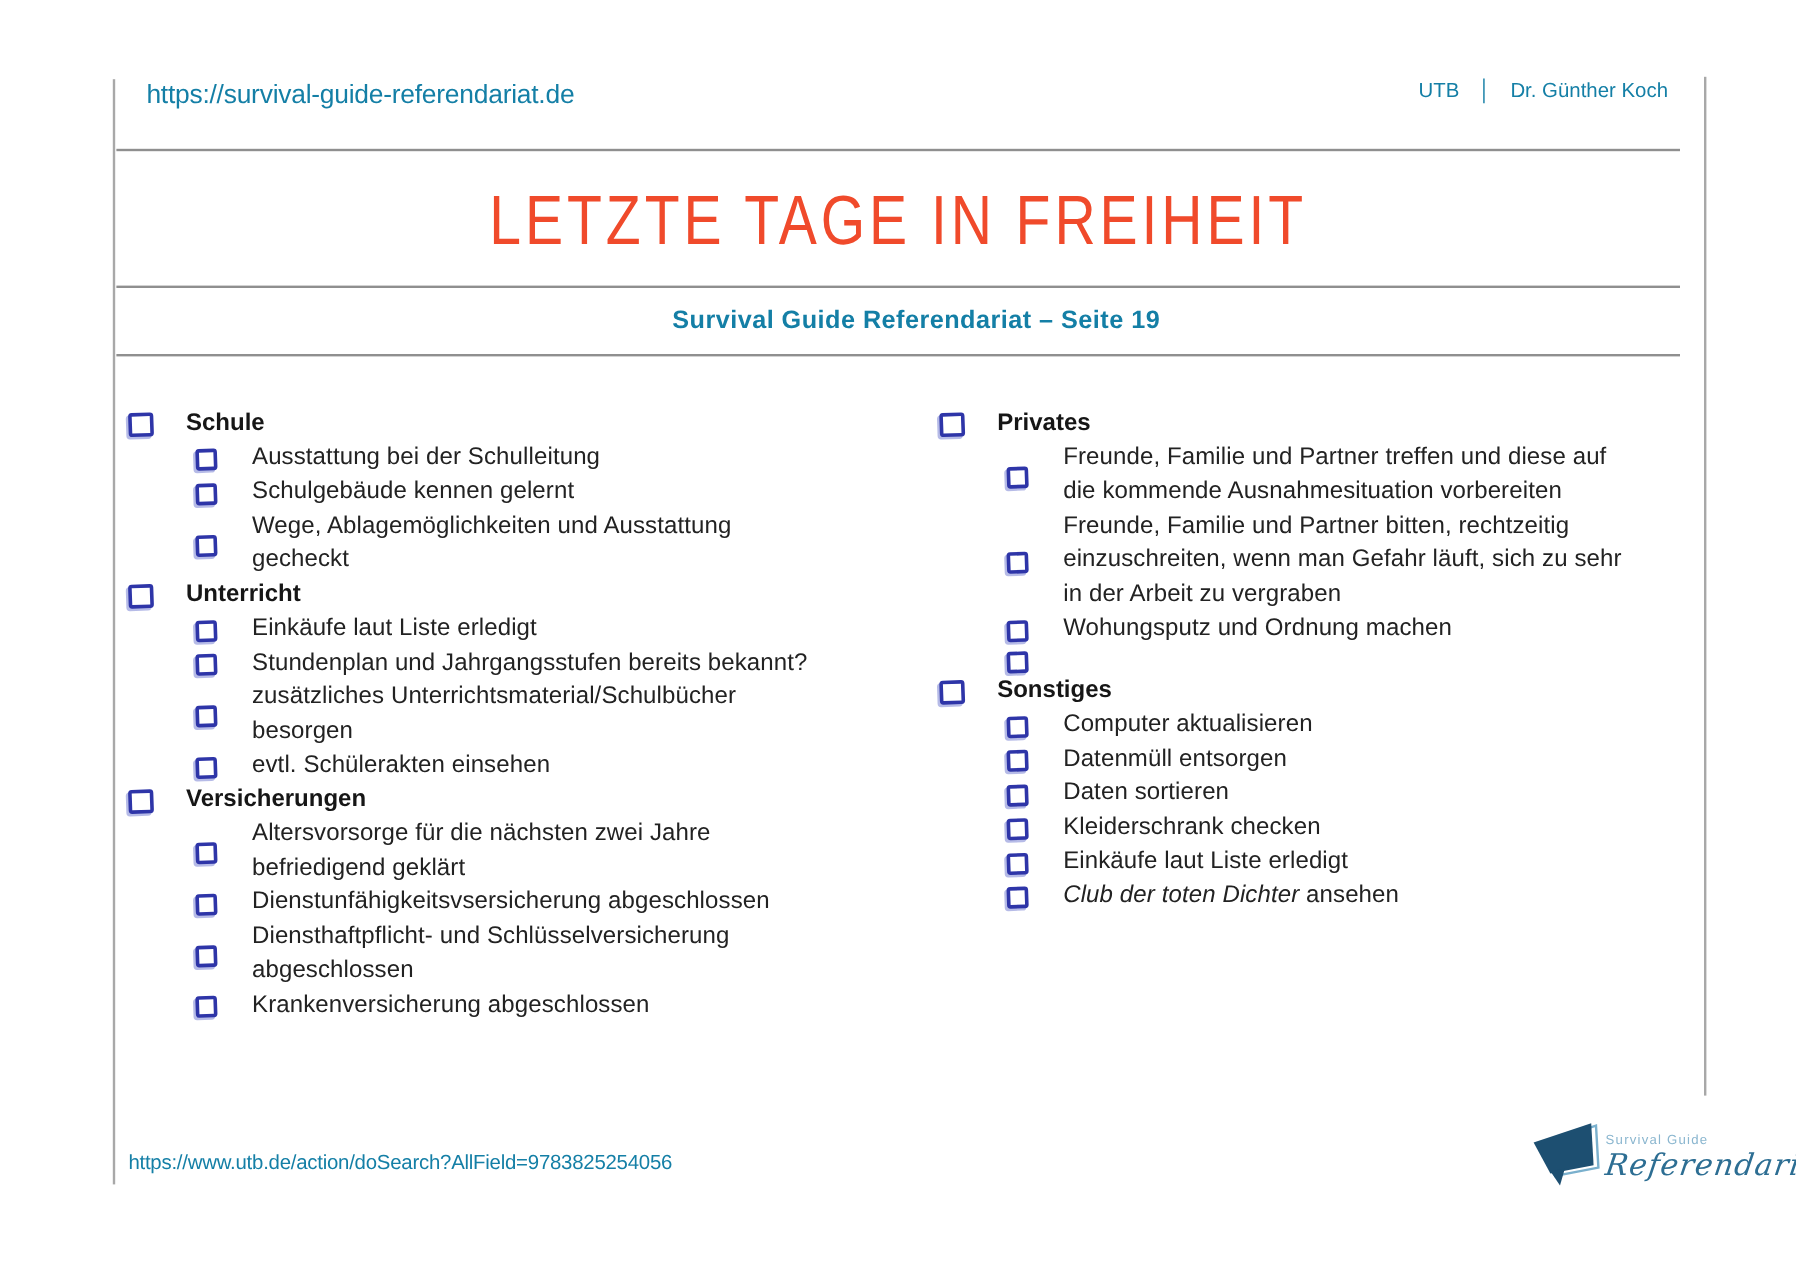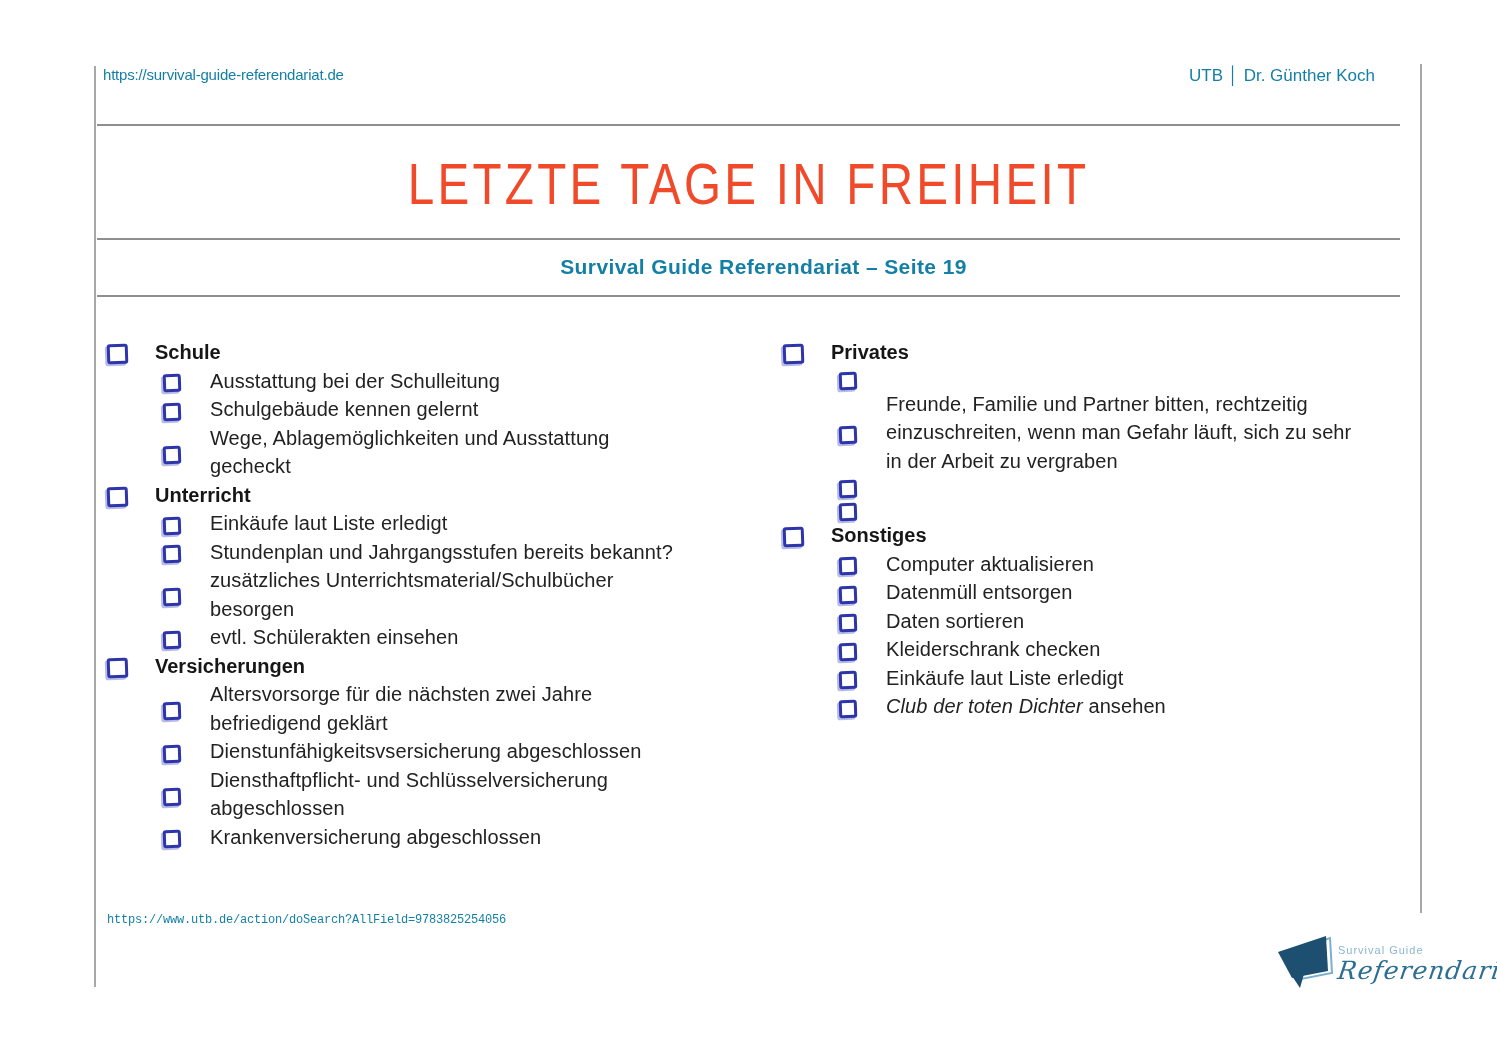--- a/index.html
+++ b/index.html
@@ -13,27 +13,27 @@
   }
   .vline { position:absolute; width:2px; background:#a8a8a8; }
   .vline-left  { left:94px;  top:66px; height:921px; }
   .vline-right { left:1420px; top:64px; height:849px; }
   .hrule { position:absolute; left:97px; width:1303px; height:2px; background:#8f8f8f; }
   .hrule-1 { top:124px; }
   .hrule-2 { top:238px; }
   .hrule-3 { top:295px; }
 
   .header-url {
-    position:absolute; left:103px; top:66px;
-    font-size:15px; color:var(--teal); letter-spacing:-0.2px;
+    position:absolute; left:122px; top:66px;
+    font-size:22px; color:var(--teal); letter-spacing:-0.2px;
   }
   .header-right {
-    position:absolute; right:122px; top:66px;
+    position:absolute; right:107px; top:66px;
     font-size:17px; color:var(--teal);
-    display:flex; align-items:center; gap:5px;
+    display:flex; align-items:center; gap:16px;
   }
   .header-sep { color:var(--teal); font-size:17px; }
 
   .doc-title-wrap {
     position:absolute; left:97px; top:144px; width:1303px; height:78px;
     display:flex; align-items:center; justify-content:center;
   }
   .doc-title {
     font-size:58px; font-weight:100; color:var(--orange);
     letter-spacing:4px; white-space:nowrap;
@@ -63,22 +63,22 @@
     margin-left:27px; font-weight:700; font-size:20px; color:#161616;
   }
   .item-row { margin-left:56px; }
   .item-row .item-text {
     margin-left:29px; font-size:20px; color:#222;
     white-space:pre-line; letter-spacing:0.1px;
   }
   .item-text em { }
 
   .footer-url {
-    position:absolute; left:107px; top:913px;
-    font-size:12px; color:var(--teal); letter-spacing:-0.2px;font-family:Liberation Mono, monospace;
+    position:absolute; left:107px; top:959px;
+    font-size:17px; color:var(--teal); letter-spacing:-0.2px;
   }
   .logo {
     position:absolute; left:1270px; top:928px; width:190px; height:66px;
     display:flex; align-items:center;
   }
   .logo-bubble { width:64px; height:62px; flex:0 0 auto; }
   .logo-text { margin-left:4px; margin-top:7px; }
   .logo-line1 {
     font-size:11px; color:#8ab6cf; letter-spacing:1px; display:block;
   }
@@ -176,29 +176,32 @@
       <span class="item-text">Krankenversicherung abgeschlossen</span>
     </div>
   </div>
 <div class="checklist-col col-right" id="col-1">
     <div class="row section-row">
       <span class="cb cb-lg"></span>
       <span class="section-label">Privates</span>
     </div>
     <div class="row item-row">
       <span class="cb cb-sm"></span>
+      <span class="item-text">Freunde, Familie und Partner treffen und diese auf
+die kommende Ausnahmesituation vorbereiten</span>
     </div>
     <div class="row item-row">
       <span class="cb cb-sm"></span>
       <span class="item-text">Freunde, Familie und Partner bitten, rechtzeitig
 einzuschreiten, wenn man Gefahr läuft, sich zu sehr
 in der Arbeit zu vergraben</span>
     </div>
     <div class="row item-row">
       <span class="cb cb-sm"></span>
+      <span class="item-text">Wohungsputz und Ordnung machen</span>
     </div>
     <div class="row item-row">
       <span class="cb cb-sm"></span>
     </div>
     <div class="row section-row">
       <span class="cb cb-lg"></span>
       <span class="section-label">Sonstiges</span>
     </div>
     <div class="row item-row">
       <span class="cb cb-sm"></span>

